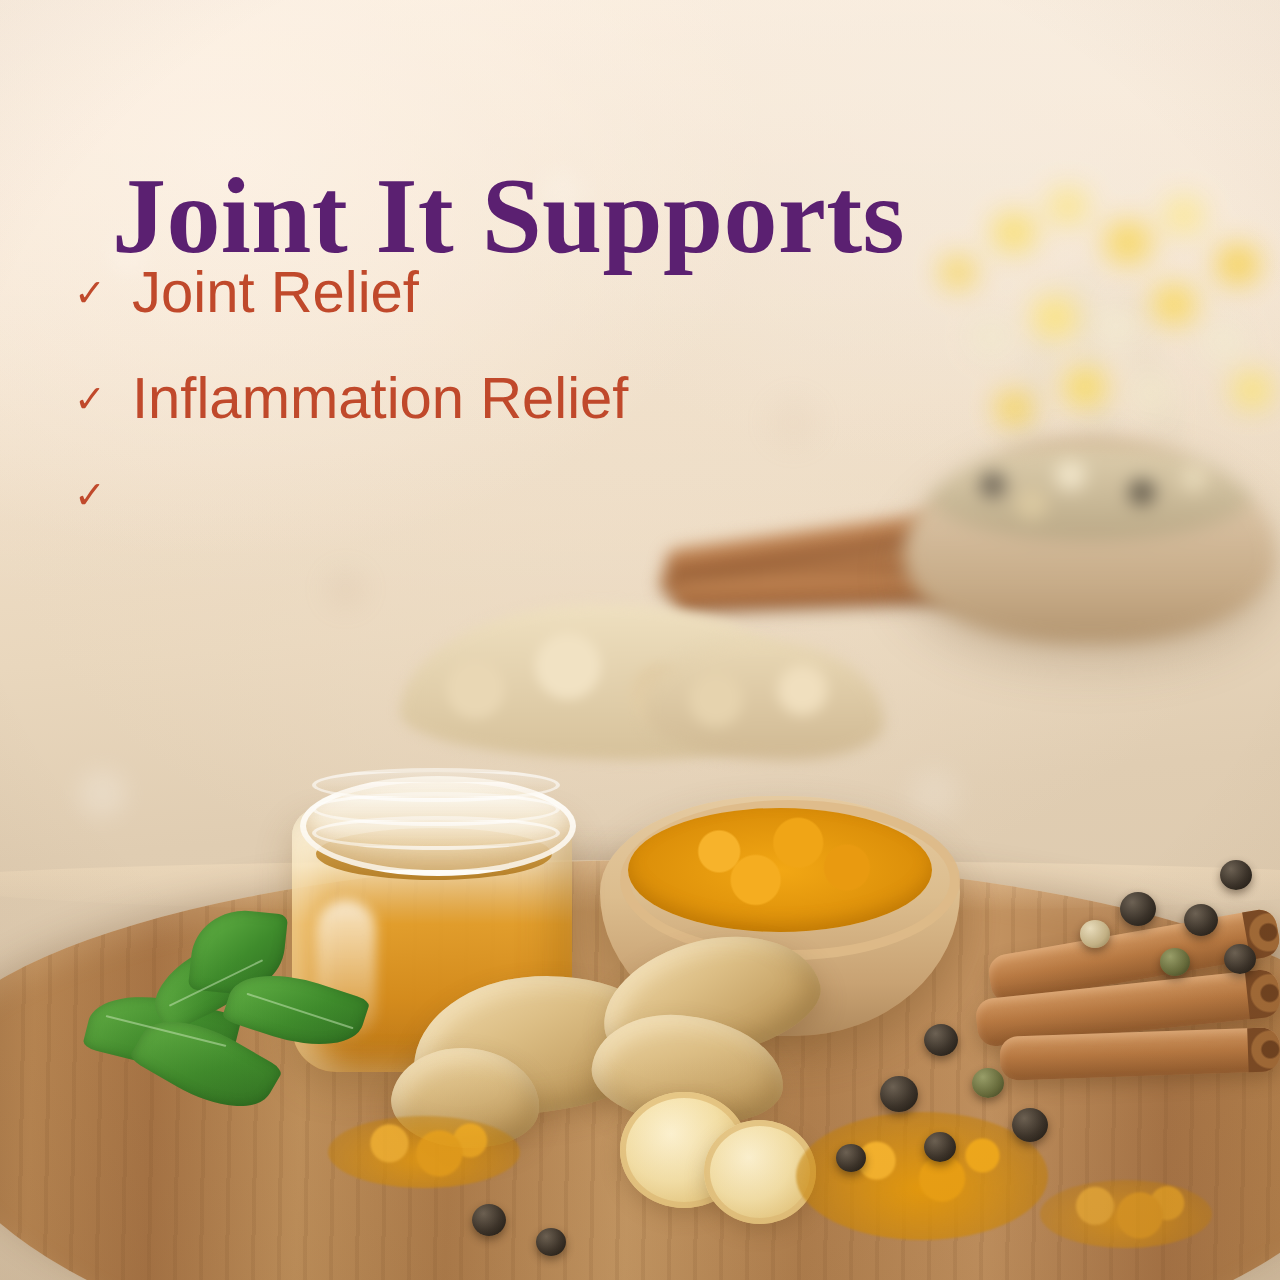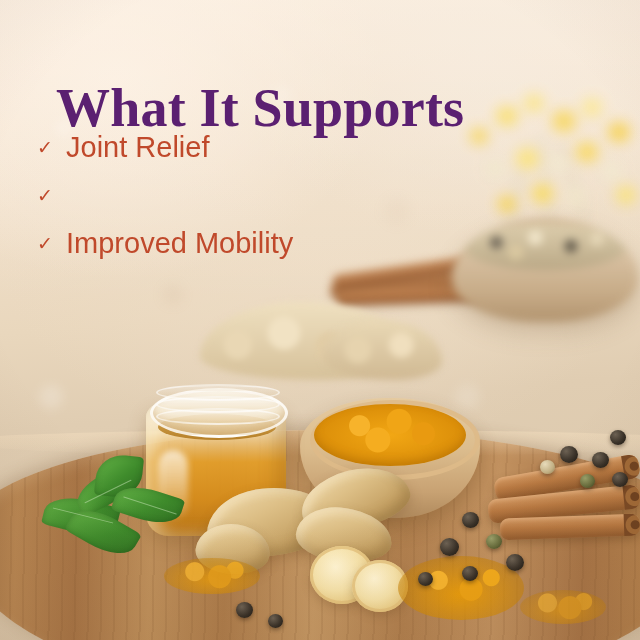--- a/index.html
+++ b/index.html
@@ -406,29 +406,29 @@
   <div class="pepper" style="left:592px;top:452px;width:17px;height:16px"></div>
   <div class="pepper" style="left:612px;top:472px;width:16px;height:15px"></div>
   <div class="pepper green" style="left:580px;top:474px;width:15px;height:14px"></div>
   <div class="pepper" style="left:610px;top:430px;width:16px;height:15px"></div>
   <div class="pepper" style="left:236px;top:602px;width:17px;height:16px"></div>
   <div class="pepper" style="left:268px;top:614px;width:15px;height:14px"></div>
 
   <div class="layer" id="top-blur-haze"></div>
   <div class="layer" id="vignette"></div>
 
-  <h1 id="headline">What It Supports</h1>
+  <h1 id="headline">Joint It Supports</h1>
 
   <ul id="benefits" style="list-style:none;margin:0;padding:0">
     <li class="benefit">
       <span class="check">✓</span>
       <span>Joint Relief</span>
     </li>
     <li class="benefit">
       <span class="check">✓</span>
+      <span>Inflammation Relief</span>
     </li>
     <li class="benefit">
       <span class="check">✓</span>
-      <span>Improved Mobility</span>
     </li>
   </ul>
 
 </div>
 
 </body></html>

